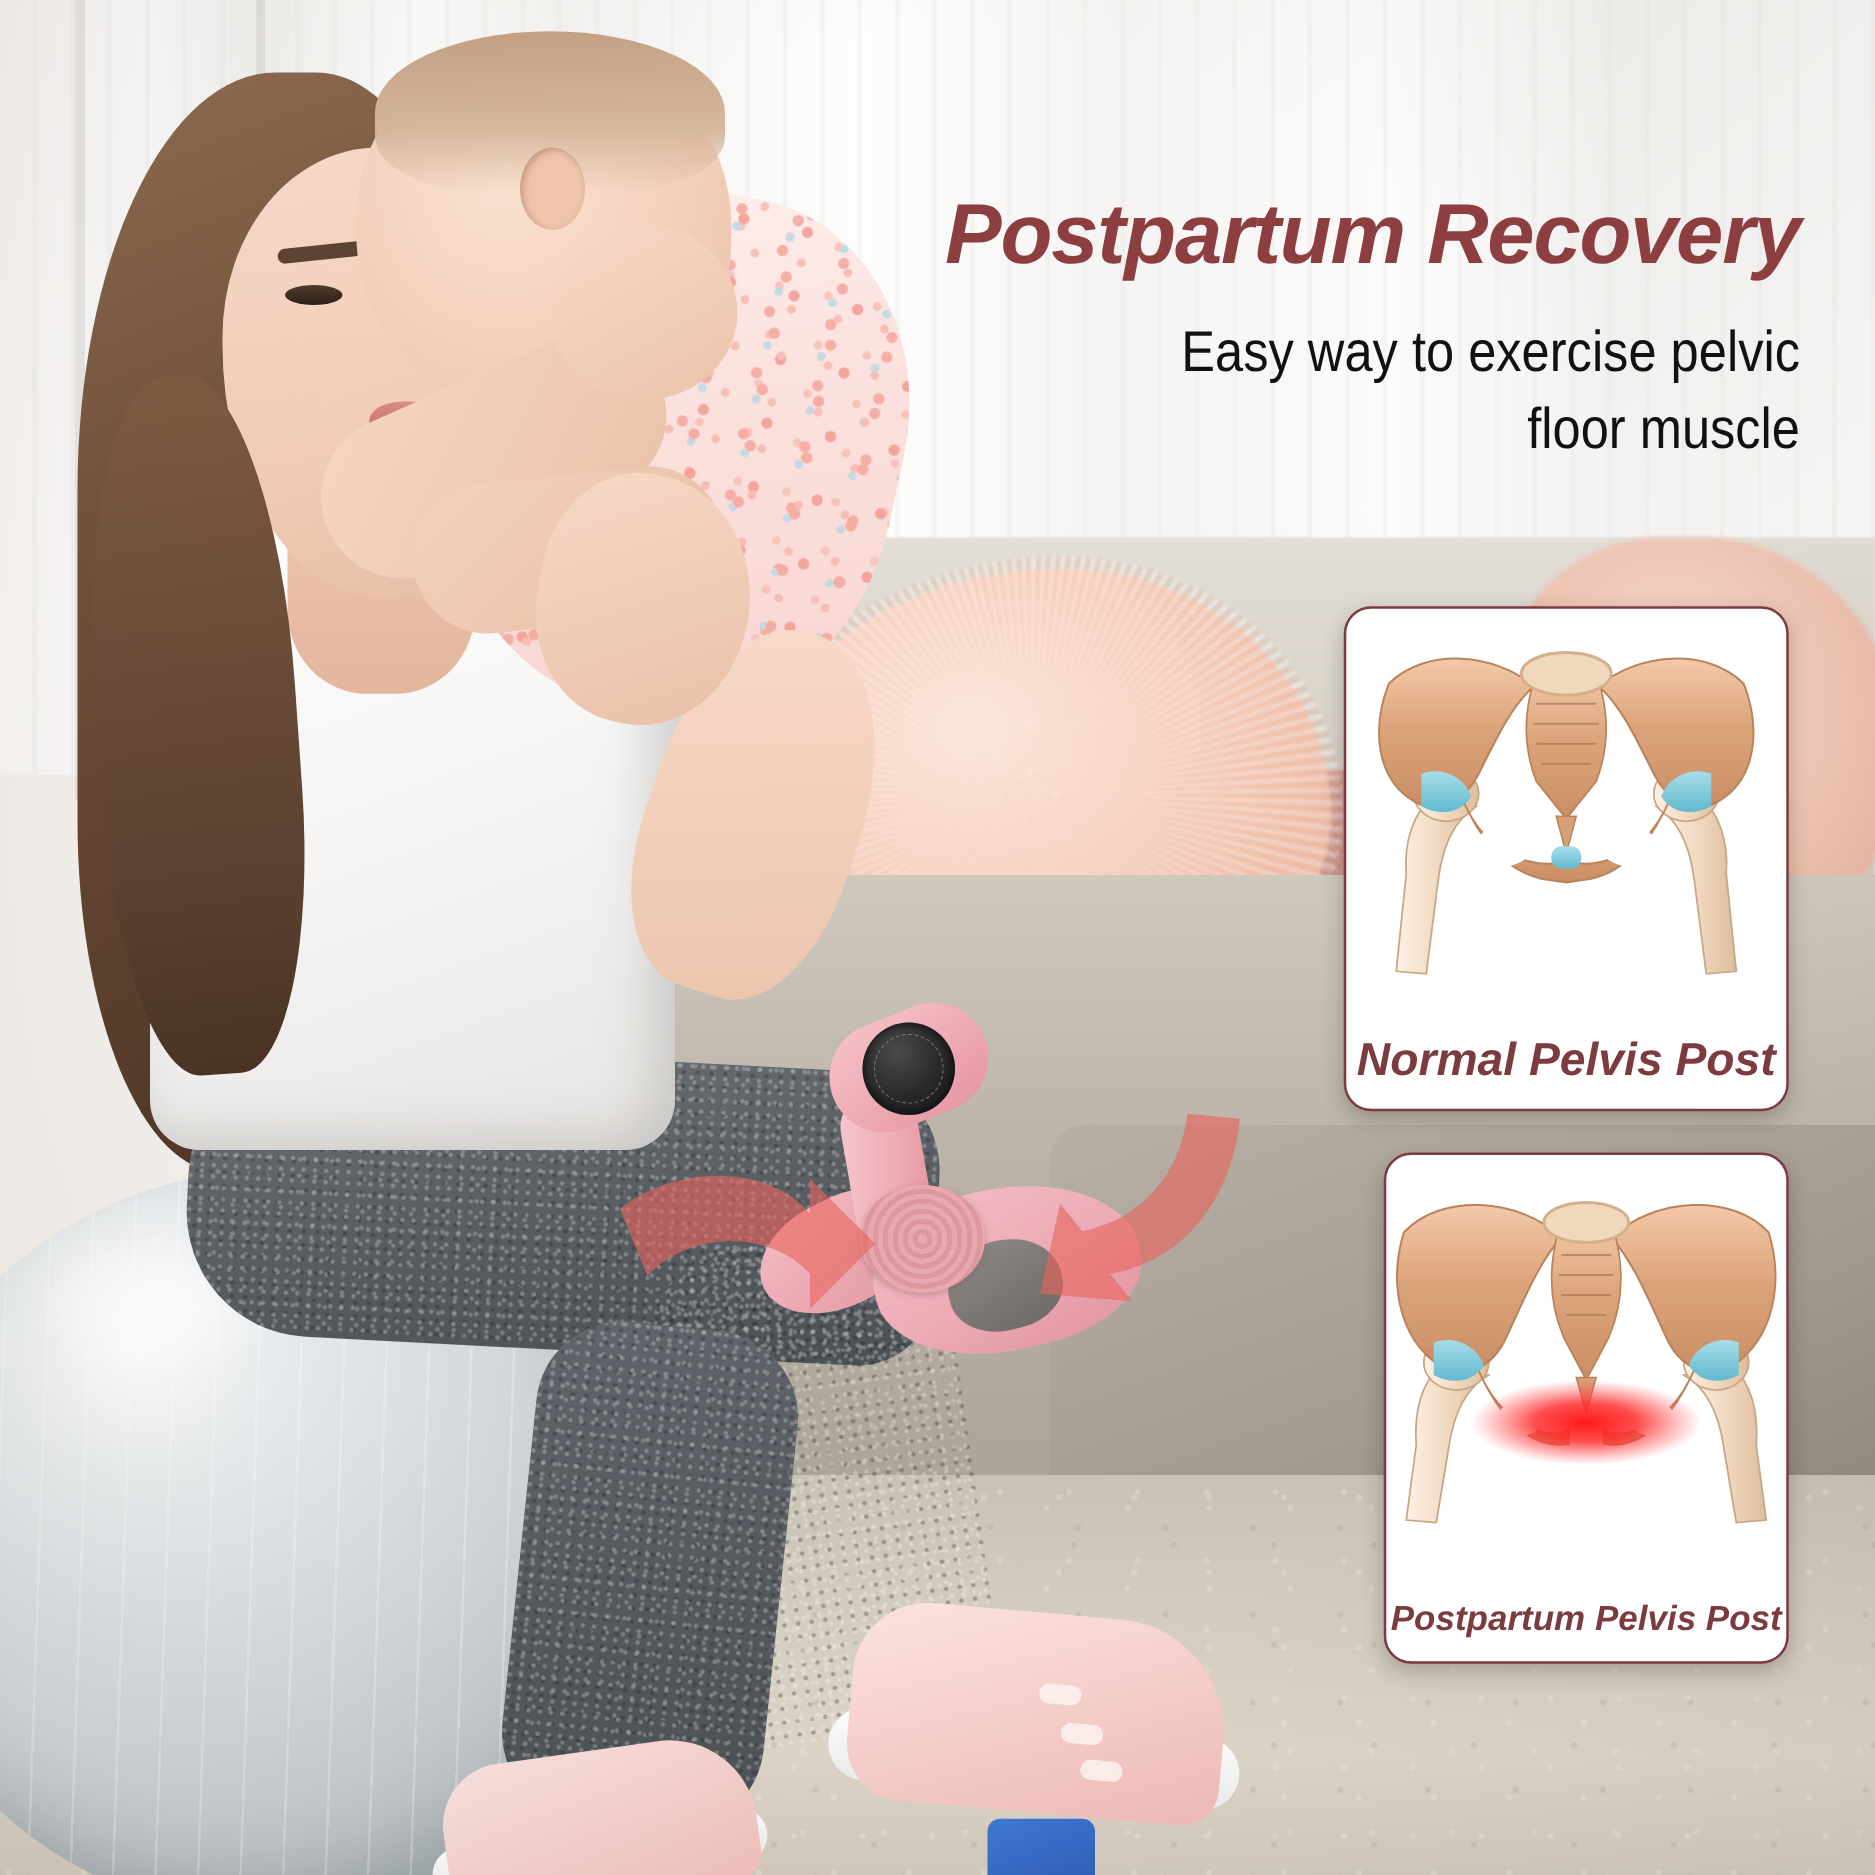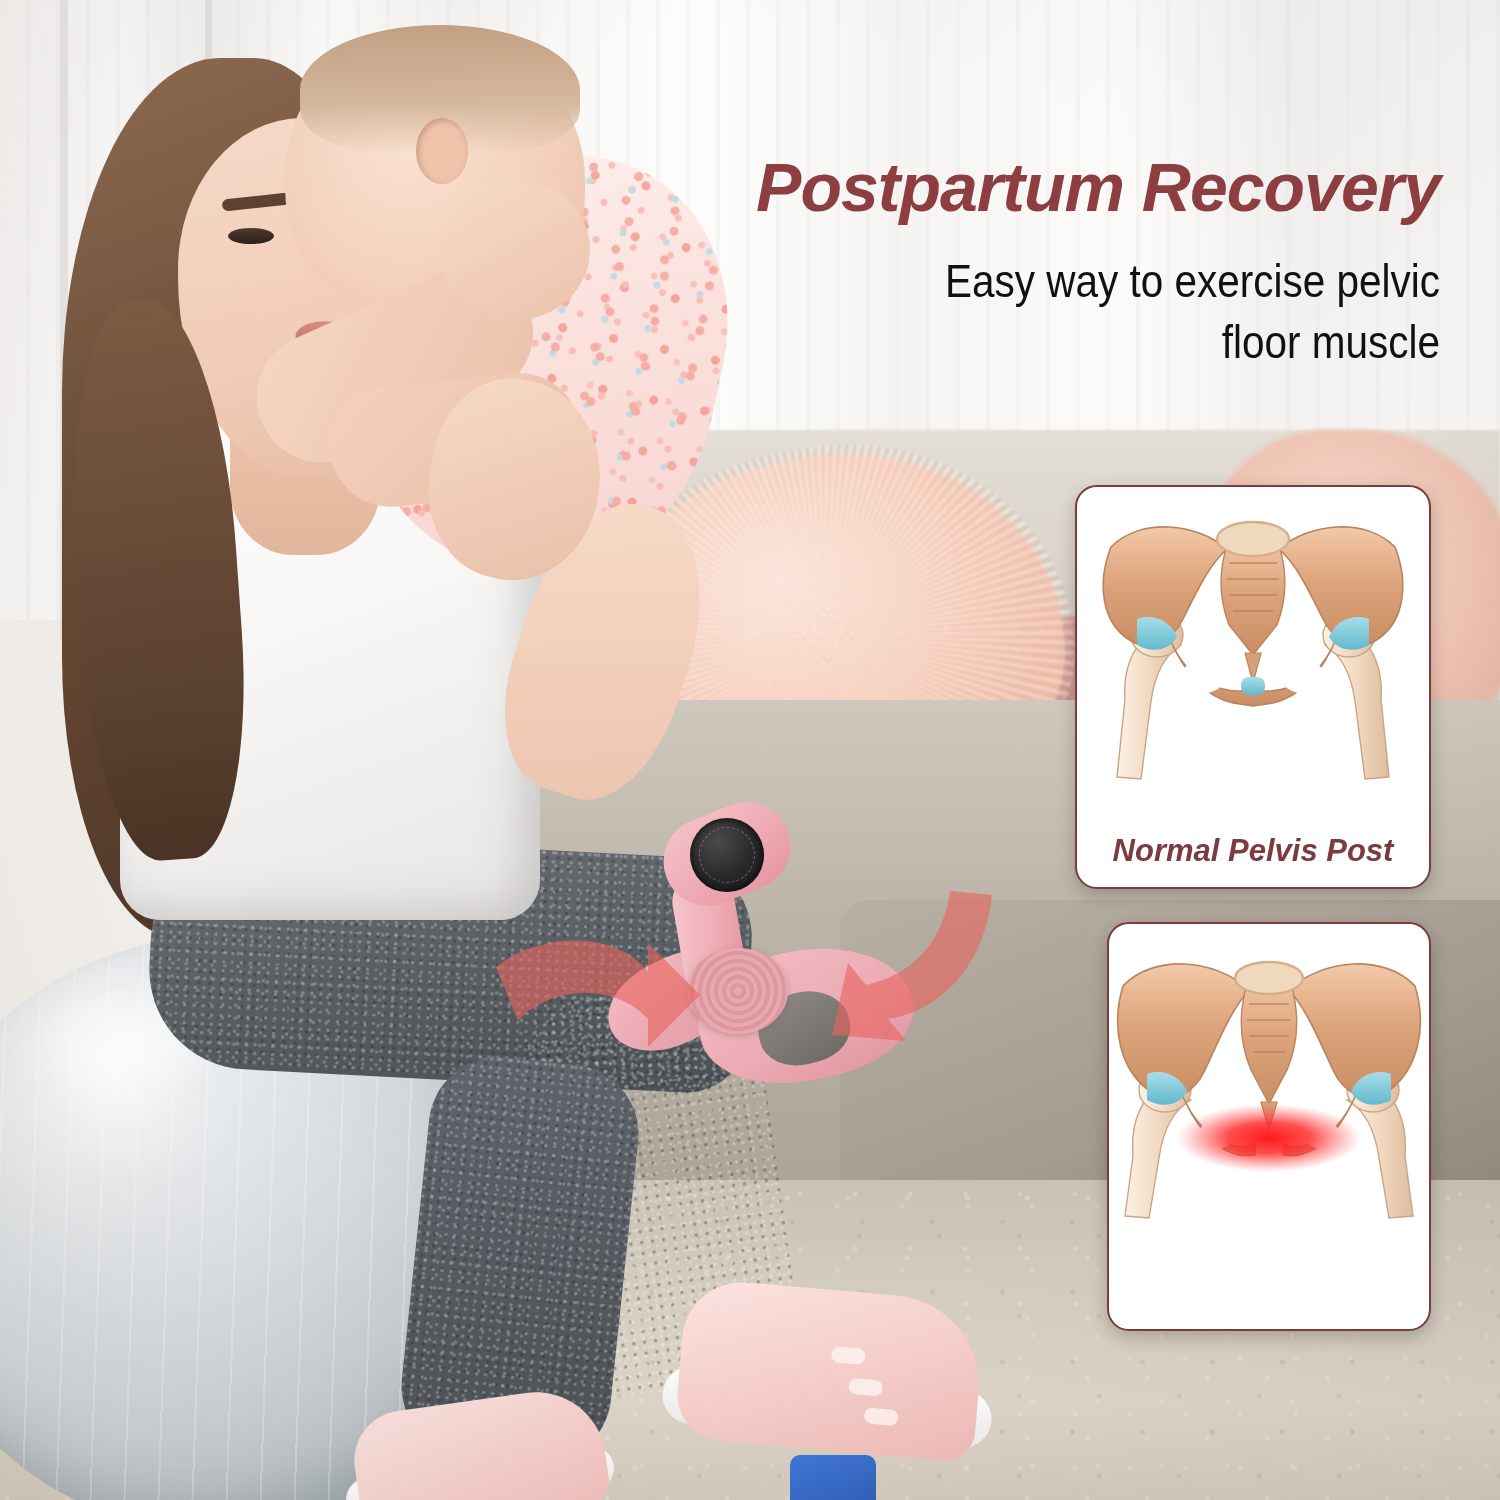--- a/index.html
+++ b/index.html
@@ -340,21 +340,21 @@
     overflow:hidden;
   }
   #card-normal{left:1075px;top:485px;width:352px;height:400px;}
   #card-postpartum{left:1107px;top:922px;width:320px;height:405px;}
   .card-figure{position:relative;width:100%;flex:1 1 auto;}
   .card-caption{
     width:100%;text-align:center;font-weight:bold;font-style:italic;
     color:#7c3b3e;font-family:"Liberation Sans",sans-serif;
     padding-bottom:18px;
   }
-  #card-normal .card-caption{font-size:31px;}
+  #card-normal .card-caption{font-size:37px;}
   #card-postpartum .card-caption{font-size:28px;}
 
   .vignette{
     position:absolute;inset:0;pointer-events:none;
     background:radial-gradient(ellipse at 50% 45%,rgba(255,255,255,0) 55%,rgba(120,110,100,.10) 100%);
   }
 </style>
 </head>
 <body>
 
@@ -542,15 +542,16 @@
         <path d="M248 168 C236 198 218 216 194 222 C184 224 178 222 174 219 L174 231 C200 236 228 216 248 168 Z" fill="url(#boneB)" stroke="#b9835c" stroke-width="1.5"></path>
         <ellipse cx="108" cy="210" rx="20" ry="15" fill="#ffffff" transform="rotate(-18 108 210)"></ellipse>
         <ellipse cx="212" cy="210" rx="20" ry="15" fill="#ffffff" transform="rotate(18 212 210)"></ellipse>
 
         <ellipse cx="160" cy="214" rx="92" ry="34" fill="url(#painGlow)"></ellipse>
 
         <path d="M38 150 C54 144 72 152 78 168 C70 182 52 184 38 176 Z" fill="url(#cartB)"></path>
         <path d="M282 150 C266 144 248 152 242 168 C250 182 268 184 282 176 Z" fill="url(#cartB)"></path>
       </svg>
     </div>
+    <div class="card-caption">Postpartum Pelvis Post</div>
   </div>
 
 </div>
 
 </body></html>

